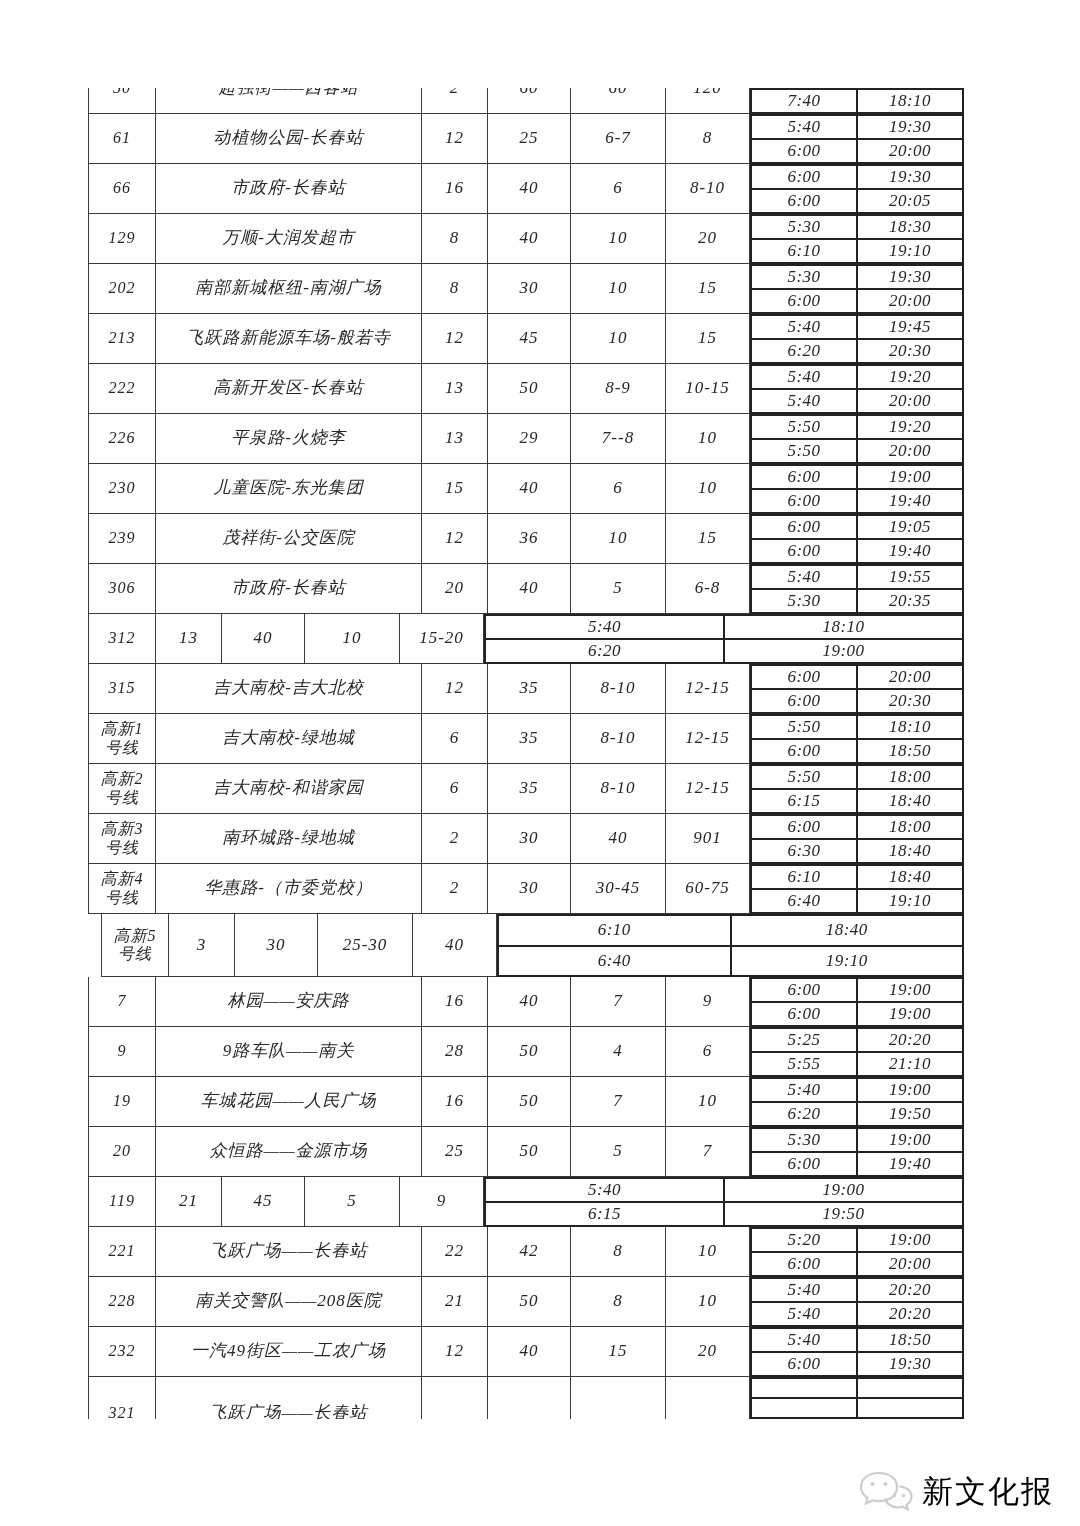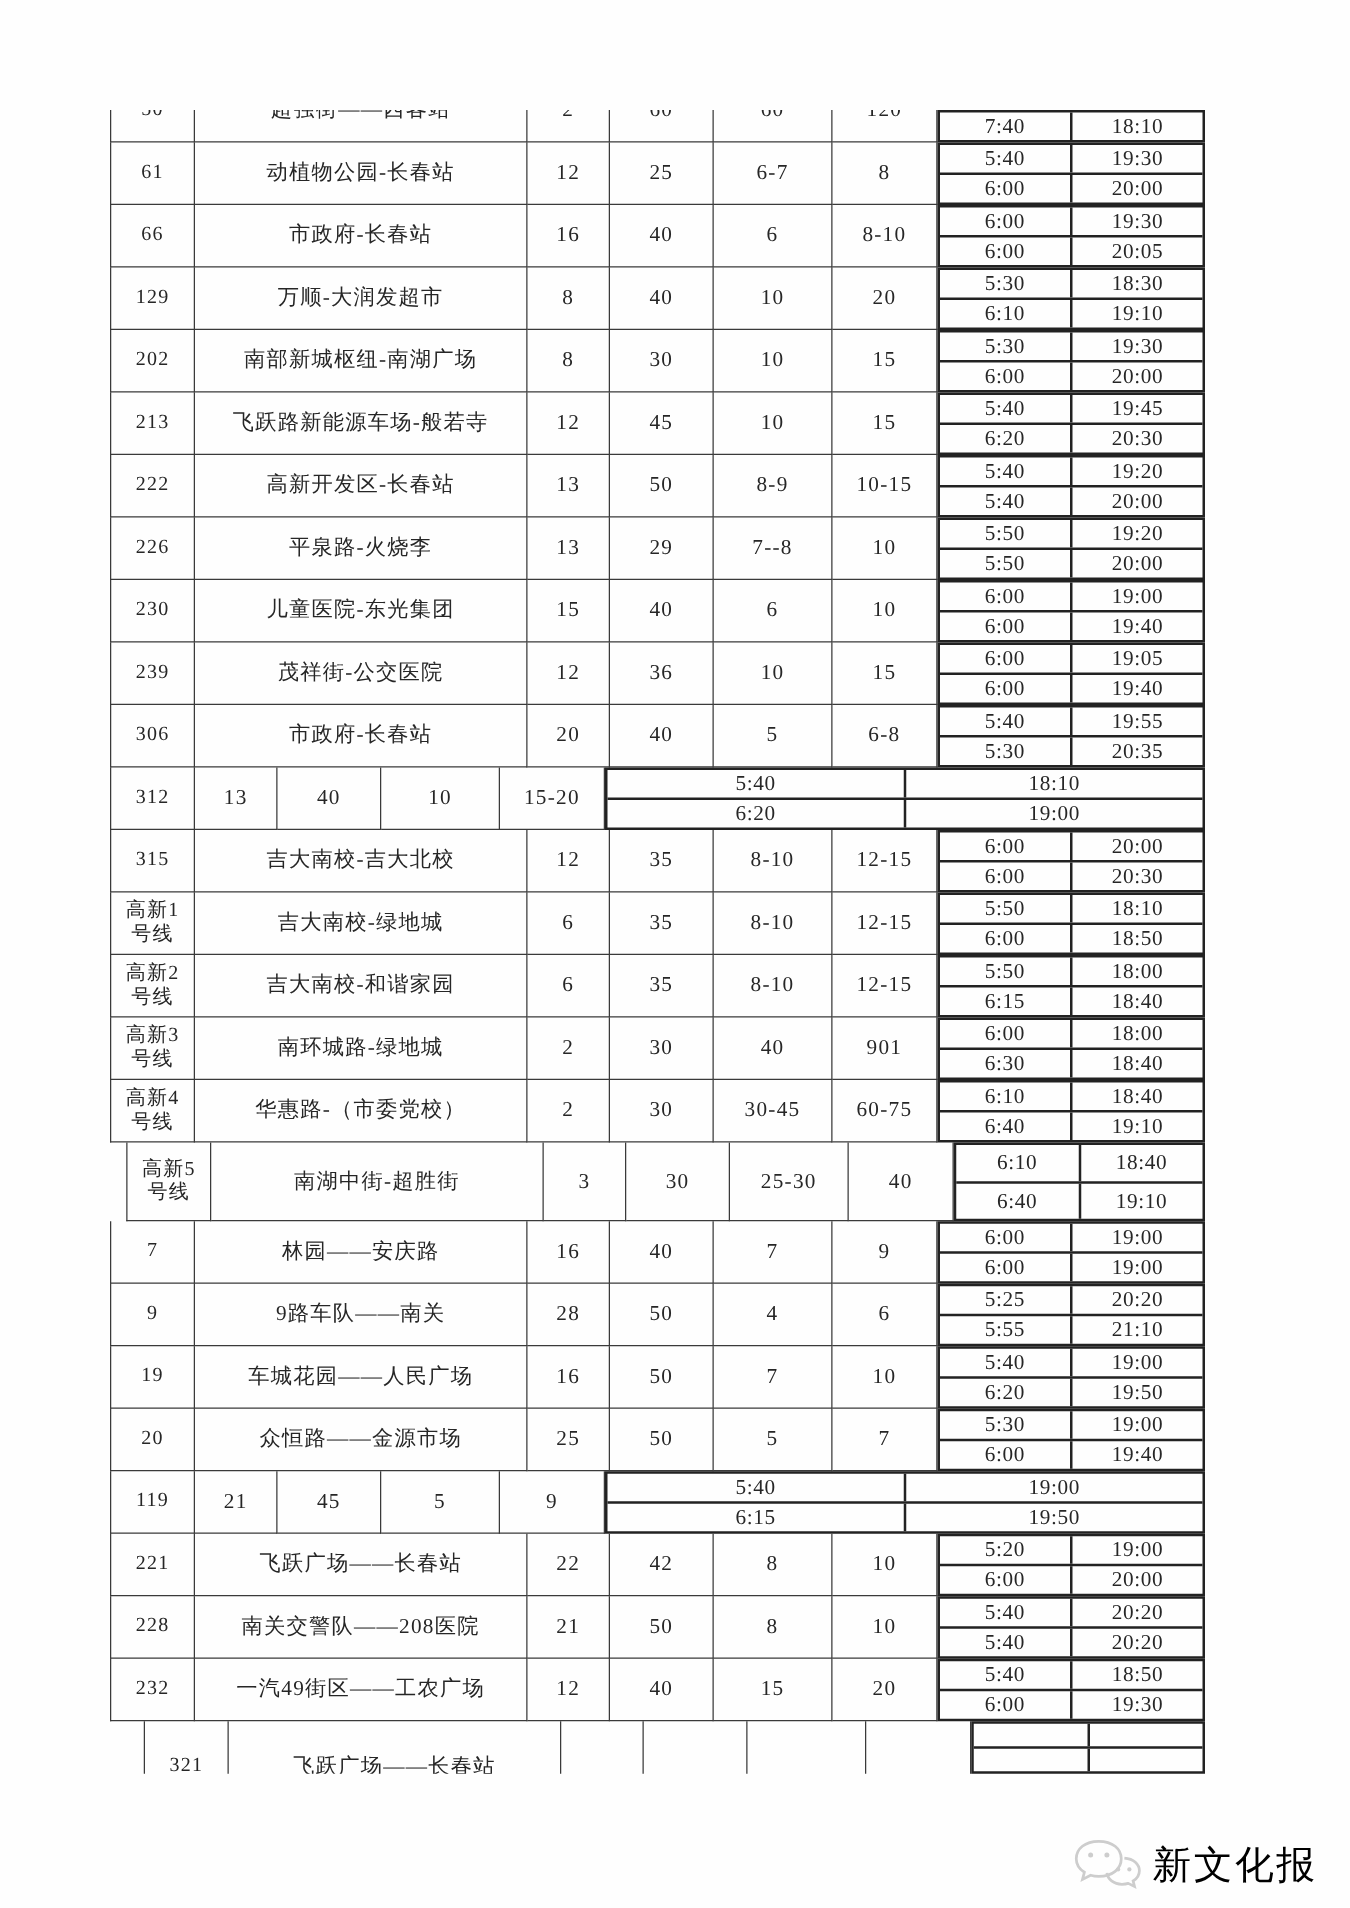--- a/index.html
+++ b/index.html
@@ -1,24 +1,24 @@
 <!DOCTYPE html>
 <html><head>
 <meta charset="utf-8">
 <style>
   html,body{margin:0;padding:0;background:#ffffff;}
   .sheet{
     position:relative;width:1080px;height:1526px;background:#fefefe;overflow:hidden;
     font-family:"Liberation Serif","DejaVu Serif",serif;color:#262626;
   }
-  .bus-table{position:absolute;left:88px;top:88px;width:876px;}
+  .bus-table{position:absolute;left:88px;top:88px;width:876px;font-style:italic;}
   .row{display:flex;align-items:stretch;height:50px;}
   .row.tall{height:63px;margin-left:13px;}
   .row.clip-top{height:26px;}
-  .row.clip-bottom{height:42px;margin-left:27px;}
+  .row.clip-bottom{height:42px;}
   .cell{
     box-sizing:border-box;
     border-right:1.5px solid #3a3a3a;
     border-bottom:1.5px solid #3a3a3a;
     display:flex;align-items:center;justify-content:center;
     overflow:hidden;font-size:17px;letter-spacing:1px;line-height:1.2;
     text-align:center;
   }
   .cell:first-child{border-left:1.5px solid #3a3a3a;}
   .clip-bottom .cell{border-bottom:none;}
@@ -562,23 +562,20 @@
             <div class="tcell">6:40</div>
             <div class="tcell">19:10</div>
           </div>
         </div>
       </div>
       <div class="row tall">
         <div class="cell c-route">
           <span class="txt">高新5
 号线</span>
         </div>
-        <div class="cell c-name">
-          <span class="txt">南湖中街-超胜街</span>
-        </div>
         <div class="cell c-v1">
           <span class="txt">3</span>
         </div>
         <div class="cell c-v2">
           <span class="txt">30</span>
         </div>
         <div class="cell c-v3">
           <span class="txt">25-30</span>
         </div>
         <div class="cell c-v4">

